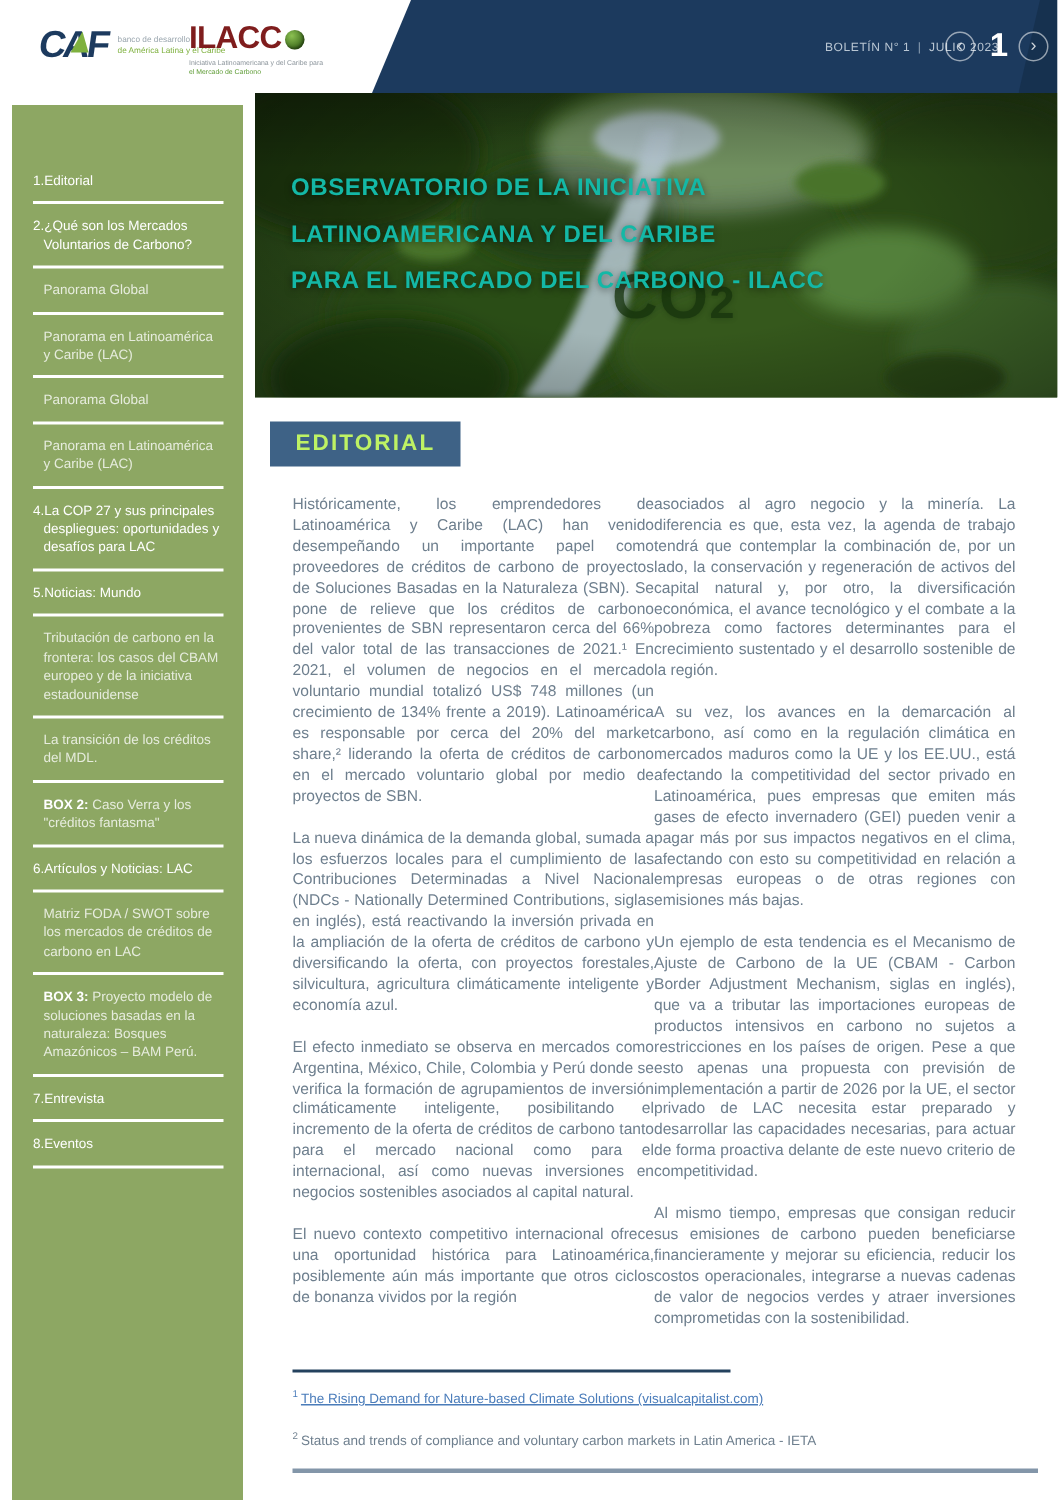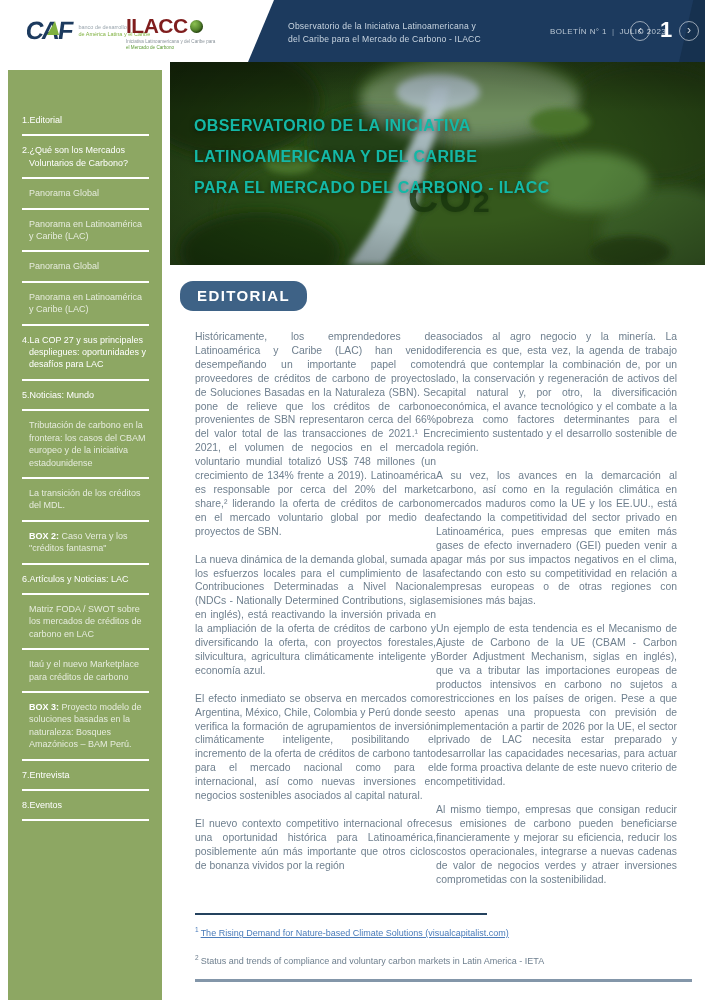--- a/index.html
+++ b/index.html
@@ -109,22 +109,22 @@
   #hero-co2 {
     position: absolute; left: 238px; top: 112px; z-index: 2;
     font-size: 42px; font-weight: bold; color: #16330c; opacity: .8;
     letter-spacing: 1px; text-shadow: 0 0 4px rgba(10,30,5,.4);
   }
   #hero-co2 .sub { font-size: 30px; }
 
   
   #editorial-badge {
     position: absolute; left: 180px; top: 281px;
-    background: #3e6286; color: #ffffff; font-weight: bold;
-    font-size: 15px; letter-spacing: 1.4px; padding: 6px 17px 7px 17px; border-radius: 13px;
+    background: #3e6286; color: #bef264; font-weight: bold;
+    font-size: 15px; letter-spacing: 1.4px; padding: 6px 17px 7px 17px;
   }
   #columns {
     position: absolute; left: 195px; top: 330px; width: 497px;
     display: flex; 
   }
   .col { width: 241px; }
   .col p {
     margin-bottom: 14px; font-size: 10.4px; line-height: 13.9px;
     text-align: justify; color: #6e7f8e;
   }
@@ -156,24 +156,20 @@
       <div class="ilacc-row">
         <span class="ilacc-text">ILACC</span>
         <span class="ilacc-globe"></span>
       </div>
       <div class="ilacc-tagline">
         <span>Iniciativa Latinoamericana y del Caribe para</span>
         <span class="g">el Mercado de Carbono</span>
       </div>
     </div>
   </div>
-  <div id="header-title">
-    <div>Observatorio de la Iniciativa Latinoamericana y</div>
-    <div>del Caribe para el Mercado de Carbono - ILACC</div>
-  </div>
   <div id="bulletin">
     <span>BOLETÍN N° 1</span><span class="sep">|</span><span>JULIO 2023</span>
   </div>
   <div class="pager-btn" id="pager-prev">
     <span>‹</span>
   </div>
   <div id="page-number">1</div>
   <div class="pager-btn" id="pager-next">
     <span>›</span>
   </div>
@@ -187,21 +183,20 @@
     <li class="sub"><span class="prefix"></span><span>Panorama en Latinoamérica y Caribe (LAC)</span></li>
     <li class="sub"><span class="prefix"></span><span>Panorama Global</span></li>
     <li class="sub"><span class="prefix"></span><span>Panorama en Latinoamérica y Caribe (LAC)</span></li>
     <li class="section"><span class="prefix"></span><span>4.La COP 27 y sus principales despliegues: oportunidades y desafíos para LAC</span></li>
     <li class="section"><span class="prefix"></span><span>5.Noticias: Mundo</span></li>
     <li class="sub"><span class="prefix"></span><span>Tributación de carbono en la frontera: los casos del CBAM europeo y de la iniciativa estadounidense</span></li>
     <li class="sub"><span class="prefix"></span><span>La transición de los créditos del MDL.</span></li>
     <li class="box"><span class="prefix">BOX 2: </span><span>Caso Verra y los "créditos fantasma"</span></li>
     <li class="section"><span class="prefix"></span><span>6.Artículos y Noticias: LAC</span></li>
     <li class="sub"><span class="prefix"></span><span>Matriz FODA / SWOT sobre los mercados de créditos de carbono en LAC</span></li>
-    <li class="sub"><span class="prefix"></span><span>Itaú y el nuevo Marketplace para créditos de carbono</span></li>
     <li class="box"><span class="prefix">BOX 3: </span><span>Proyecto modelo de soluciones basadas en la naturaleza: Bosques Amazónicos – BAM Perú.</span></li>
     <li class="section"><span class="prefix"></span><span>7.Entrevista</span></li>
     <li class="section"><span class="prefix"></span><span>8.Eventos</span></li>
   </ul>
 </div>
 
 <div id="hero">
   <svg width="535" height="203" viewBox="0 0 535 203">
     <defs>
       <filter id="blur1" x="-40%" y="-40%" width="180%" height="180%">

